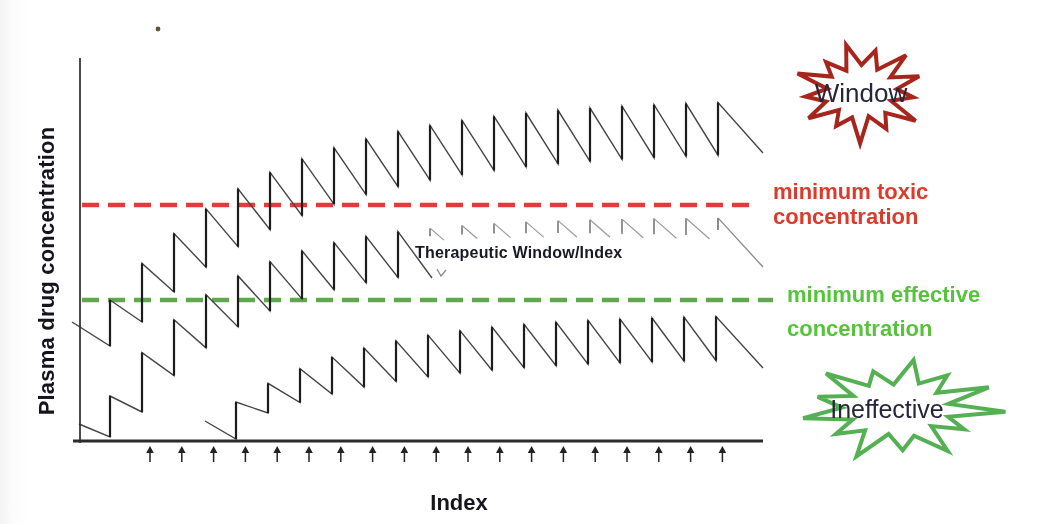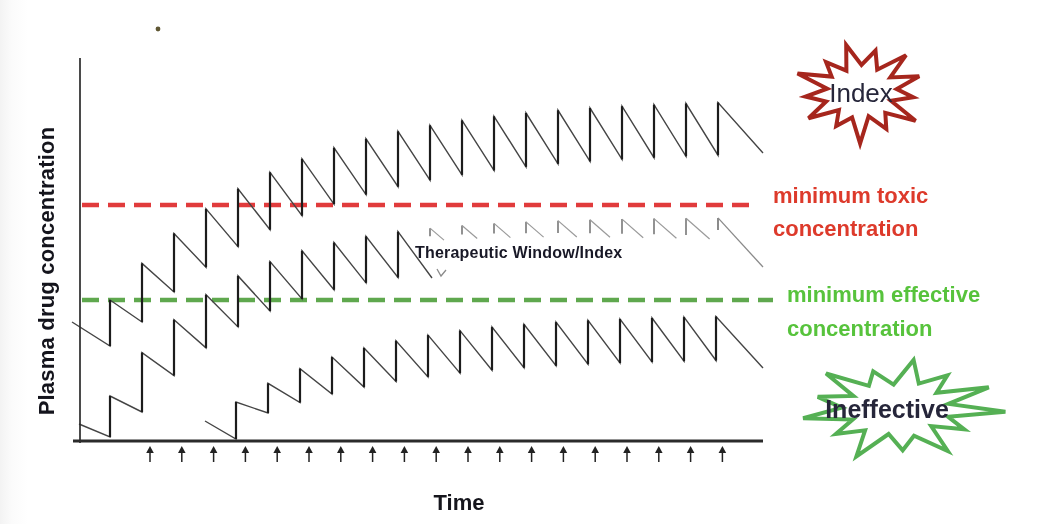--- a/index.html
+++ b/index.html
@@ -6,24 +6,24 @@
   .stage{
     position:relative;width:1054px;height:524px;overflow:hidden;
     background:linear-gradient(90deg,#f3f3f3 0px,#fbfbfb 12px,#ffffff 28px);
     font-family:"Liberation Sans",sans-serif;
   }
   svg{position:absolute;left:0;top:0;}
   .t{position:absolute;font-family:"Liberation Sans",sans-serif;font-weight:bold;white-space:pre-line;}
   #ylab{left:47px;top:271px;transform:translate(-50%,-50%) rotate(-90deg);font-size:22px;color:#14141c;white-space:nowrap;letter-spacing:0.2px;}
   #xlab{left:459px;top:490px;transform:translateX(-50%);font-size:22px;color:#15151c;}
   #ther{left:415px;top:244px;font-size:16px;color:#181826;letter-spacing:0.2px;white-space:nowrap;text-align:center;}
-  #mtc{left:773px;top:179px;font-size:22px;line-height:33px;color:#dd3a2b;}
+  #mtc{left:773px;top:179px;font-size:22px;line-height:25px;color:#dd3a2b;}
   #mec{left:787px;top:278px;font-size:22px;line-height:34px;color:#57c33c;}
   #tox{left:861px;top:93px;transform:translate(-50%,-50%);font-size:26px;font-weight:normal;color:#26263a;}
-  #inef{left:887px;top:409px;transform:translate(-50%,-50%);font-size:25px;font-weight:bold;color:#26263a;}
+  #inef{left:887px;top:409px;transform:translate(-50%,-50%);font-size:25px;font-weight:normal;color:#26263a;}
 </style>
 </head>
 <body>
 
 <div class="stage">
   <svg id="plot" width="1054" height="524" viewBox="0 0 1054 524">
       <line x1="82" y1="205" x2="757" y2="205" stroke="#e13b3c" stroke-width="4.5" stroke-dasharray="17 9"></line>
       <line x1="82" y1="300" x2="773" y2="300" stroke="#5fa84e" stroke-width="4.5" stroke-dasharray="17 9"></line>
       <g>
         <path d="M 72 322 L 110 346 L 110 300 L 142 322 L 142 263.3836121217523 L 174 292.01958862961015 L 174 233.40464929919915 L 206 267.2087295078202 L 206 208.85995049099336 L 238 246.68895390876293 L 238 188.76445075167874 L 270 229.72806751653548 L 270 172.31164711663135 L 302 215.71650321082564 L 302 158.84123080626483 L 334 204.14732600181193 L 334 147.81258671620452 L 366 194.59936841269118 L 366 138.78309663492038 L 398 186.72303813782202 L 398 131.39037542076048 L 430 180.22839868390454 L 430 125.33772721379577 L 462 174.87517725507882 L 462 120.38223798919144 L 494 170.4644021529902 L 494 116.32502656446133 L 526 166.83141451342541 L 526 113.00326279929544 L 558 163.8400365643438 L 558 110.28363265029404 L 590 161.3777111476245 L 590 108.05698781030851 L 622 159.35145543462824 L 622 106.23396520362998 L 654 157.68449603696794 L 654 104.74140053198587 L 686 156.3134735147159 L 686 103.5193919343531 L 718 155.18612203820584 L 718 102.51889591494545 L 763 153" fill="none" stroke="#454545" stroke-width="1.4"></path>
@@ -142,21 +142,21 @@
         <line x1="722.4" y1="462" x2="722.4" y2="452" stroke="#222" stroke-width="1.5"></line>
         <polygon points="718.6,453 726.1999999999999,453 722.4,446" fill="#222"></polygon>
       </g>
       <polygon points="919.2,76.2 896.7,89.1 913.2,97.2 891.0,100.8 915.6,120.7 885.3,112.9 886.3,128.9 868.6,116.2 860.1,143.5 852.1,117.4 836.2,126.0 838.9,110.0 808.5,118.2 826.1,101.5 805.5,96.5 827.2,88.6 797.5,73.5 831.7,76.6 826.1,62.1 846.4,70.7 846.2,45.0 861.5,64.9 875.5,50.6 877.2,69.7 906.0,55.2 890.3,77.4" fill="#ffffff" stroke="#a6261d" stroke-width="4" stroke-linejoin="miter"></polygon>
       <polygon points="1005.4,411.8 948.1,416.8 964.3,429.3 931.2,426.1 947.8,451.0 914.0,435.8 902.7,450.3 888.6,434.0 856.4,456.4 865.1,430.3 835.9,434.0 852.7,419.5 803.1,418.3 841.9,407.6 817.7,396.8 853.4,395.9 826.0,373.5 868.9,385.8 873.2,371.4 893.6,384.6 913.6,359.9 918.8,383.6 947.4,375.4 936.5,392.8 988.8,387.3 948.5,403.9" fill="#ffffff" stroke="#55b054" stroke-width="4" stroke-linejoin="miter"></polygon>
       <path d="M437 269 L441 276 L446 270" fill="none" stroke="#8a8a8a" stroke-width="1.3"></path>
       <circle cx="158" cy="29" r="2.4" fill="#5f5733"></circle>
     </svg>
 
   <div class="t" id="ylab">Plasma drug concentration</div>
-  <div class="t" id="xlab">Time</div>
+  <div class="t" id="xlab">Index</div>
   <div class="t" id="ther">Therapeutic Window/Index</div>
   <div class="t" id="mtc">minimum toxic
 concentration</div>
   <div class="t" id="mec">minimum effective
 concentration</div>
-  <div class="t" id="tox">Index</div>
+  <div class="t" id="tox">Window</div>
   <div class="t" id="inef">Ineffective</div>
 </div>
 
 </body></html>

